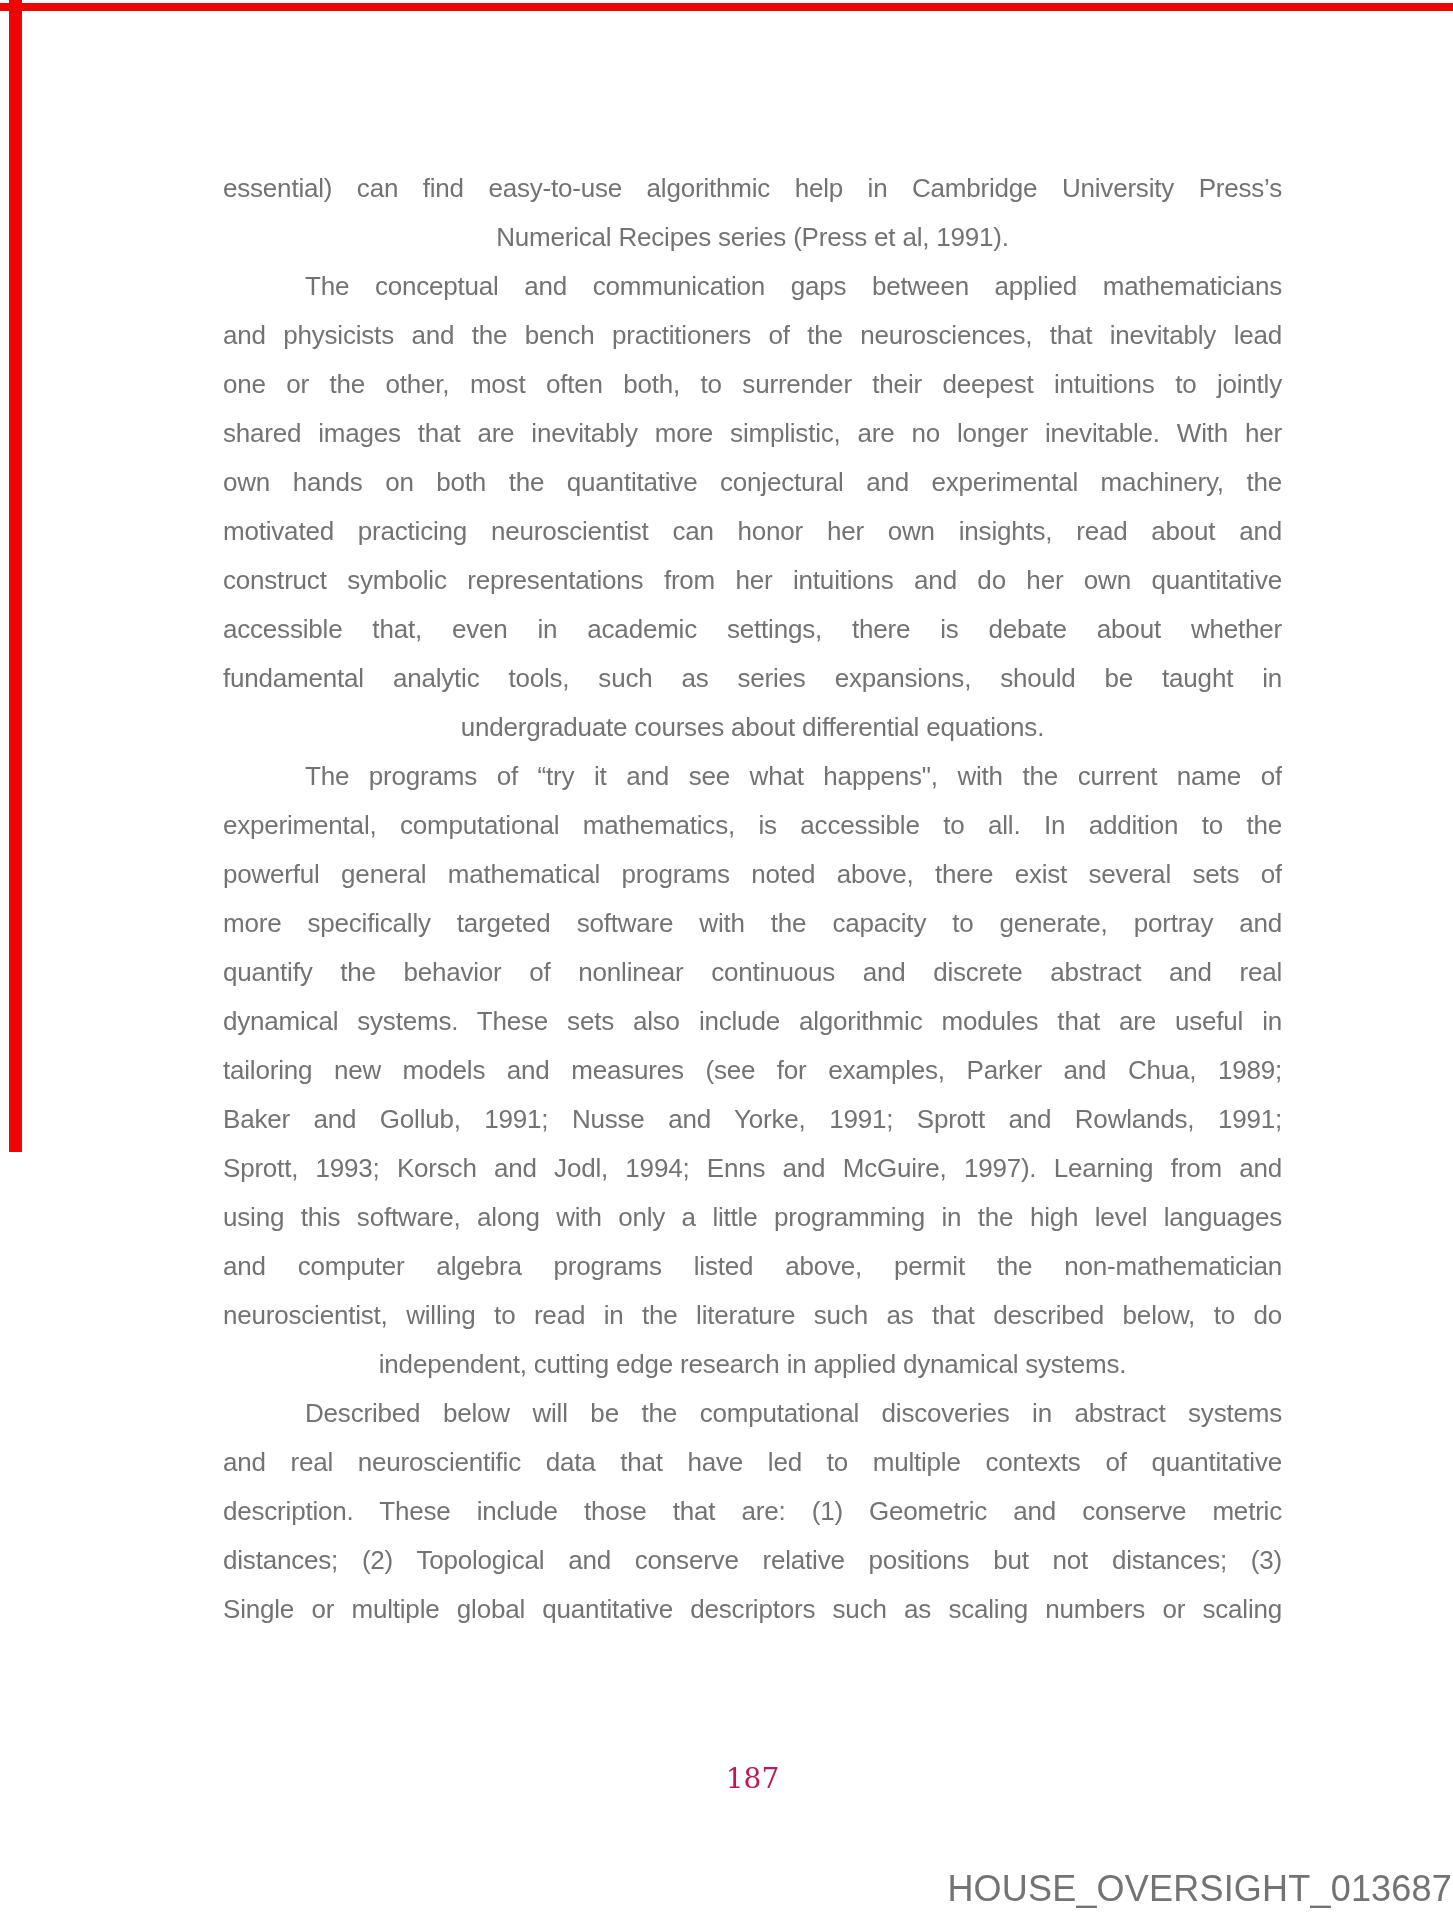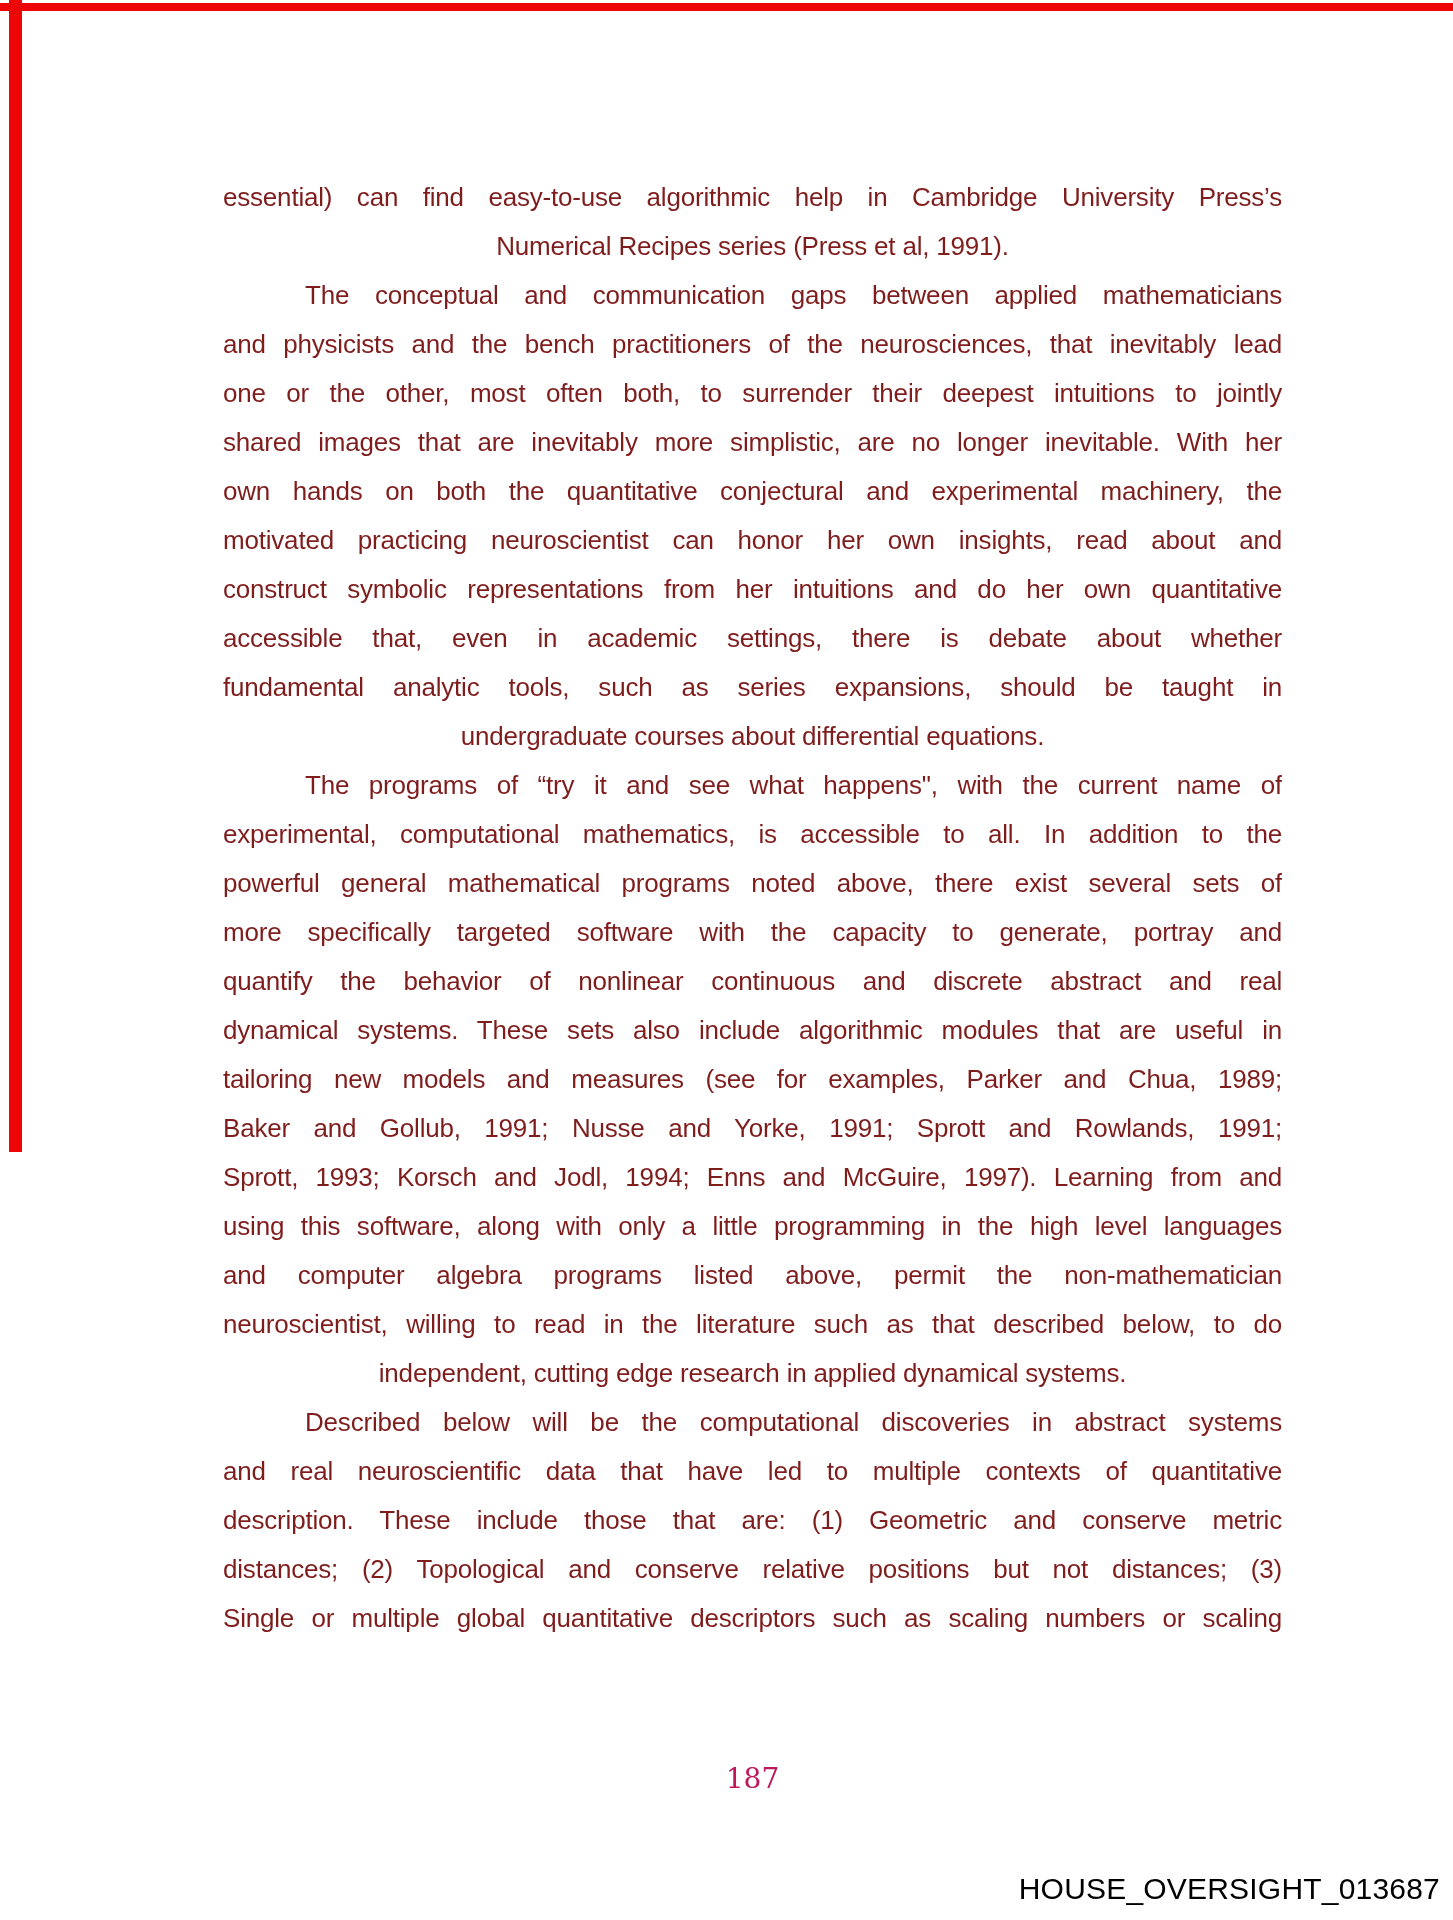--- a/index.html
+++ b/index.html
@@ -29,23 +29,23 @@
     left: 9px;
     top: 0;
     width: 13px;
     height: 1152px;
     background: #ee0505;
   }
   
   #text-block {
     position: absolute;
     left: 223px;
-    top: 173px;
+    top: 164px;
     width: 1059px;
-    color: #7f1d1d;
+    color: #737373;
   }
   .line {
     font-size: 26px;
     line-height: 49px;
     height: 49px;
     letter-spacing: -0.2px;
     text-align: justify;
     text-align-last: justify;
     overflow: hidden;
     white-space: normal;
@@ -64,27 +64,27 @@
     top: 1762px;
     width: 1059px;
     text-align: center;
     font-family: "DejaVu Serif", "Liberation Serif", serif;
     font-size: 28px;
     line-height: 34px;
     color: #be185d;
   }
   #bates-stamp {
     position: absolute;
-    right: 13px;
+    right: 1px;
     top: 1872px;
     font-family: "Liberation Sans", sans-serif;
-    font-size: 30px;
+    font-size: 36px;
     line-height: 34px;
     letter-spacing: 0.2px;
-    color: #000000;
+    color: #737373;
     text-align: right;
   }
 </style>
 </head>
 <body>
 
 <div id="page">
 
   <div class="redline-h" style="background: rgb(238, 5, 5);"></div>
   <div class="redline-v" style="background: rgb(238, 5, 5);"></div>

